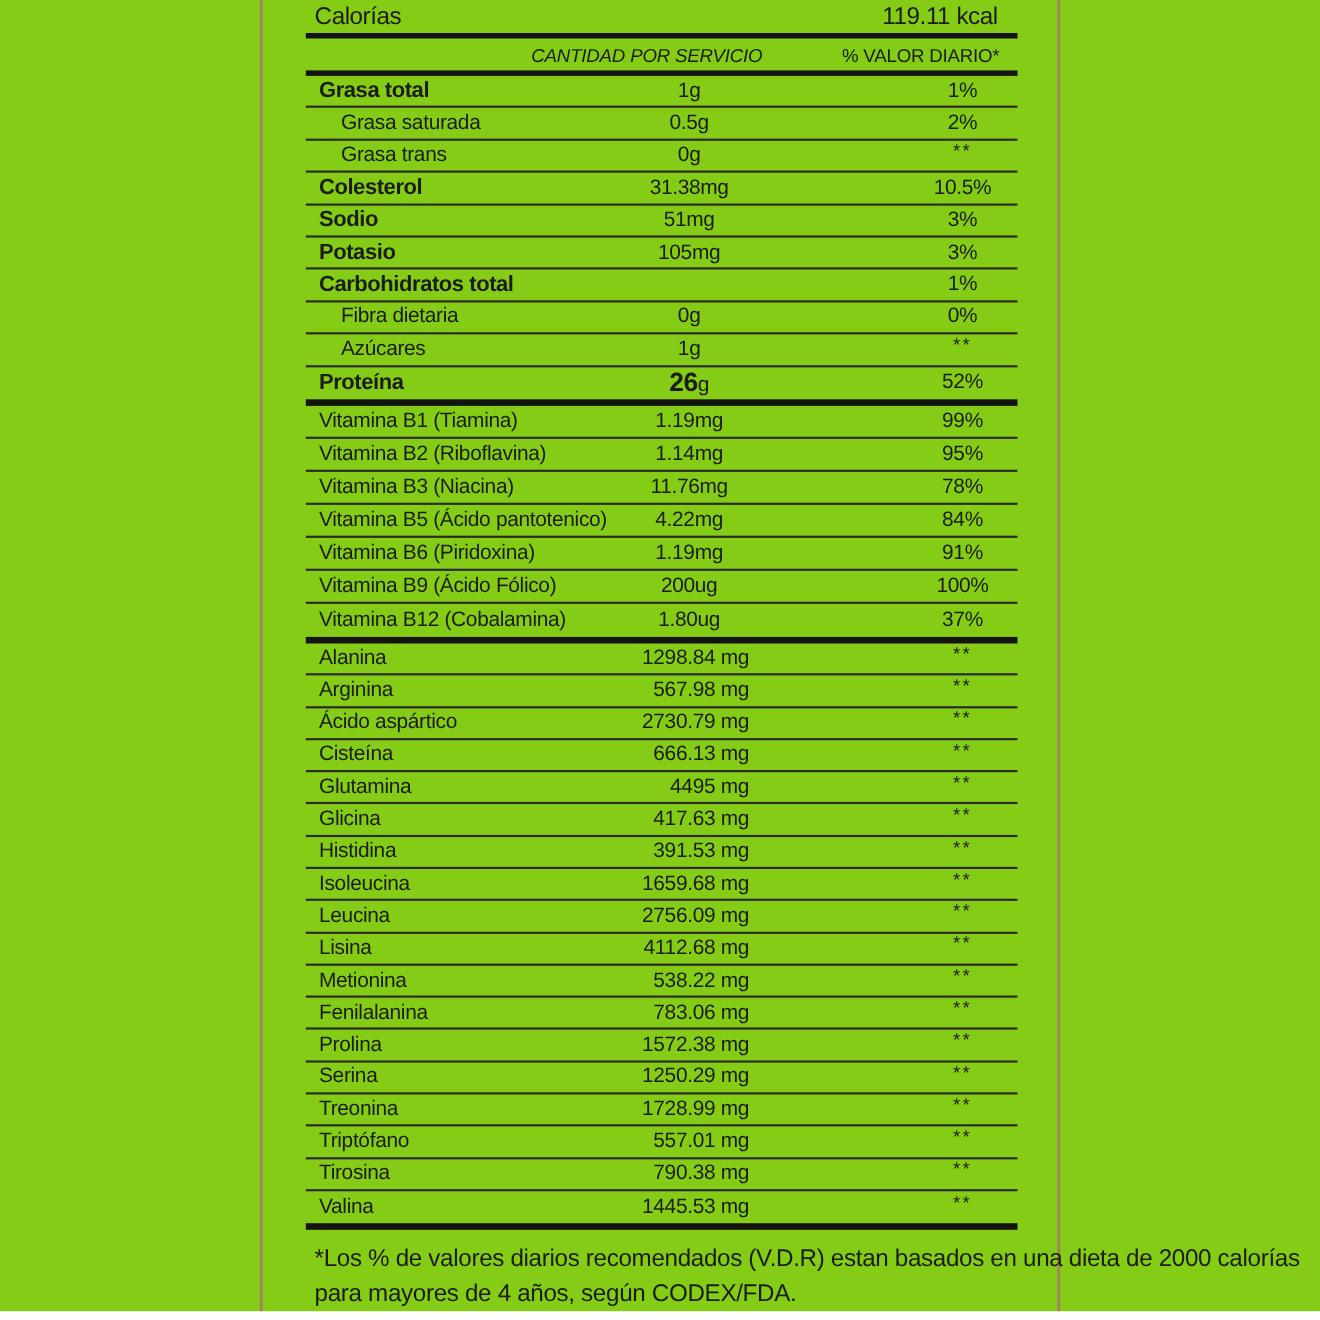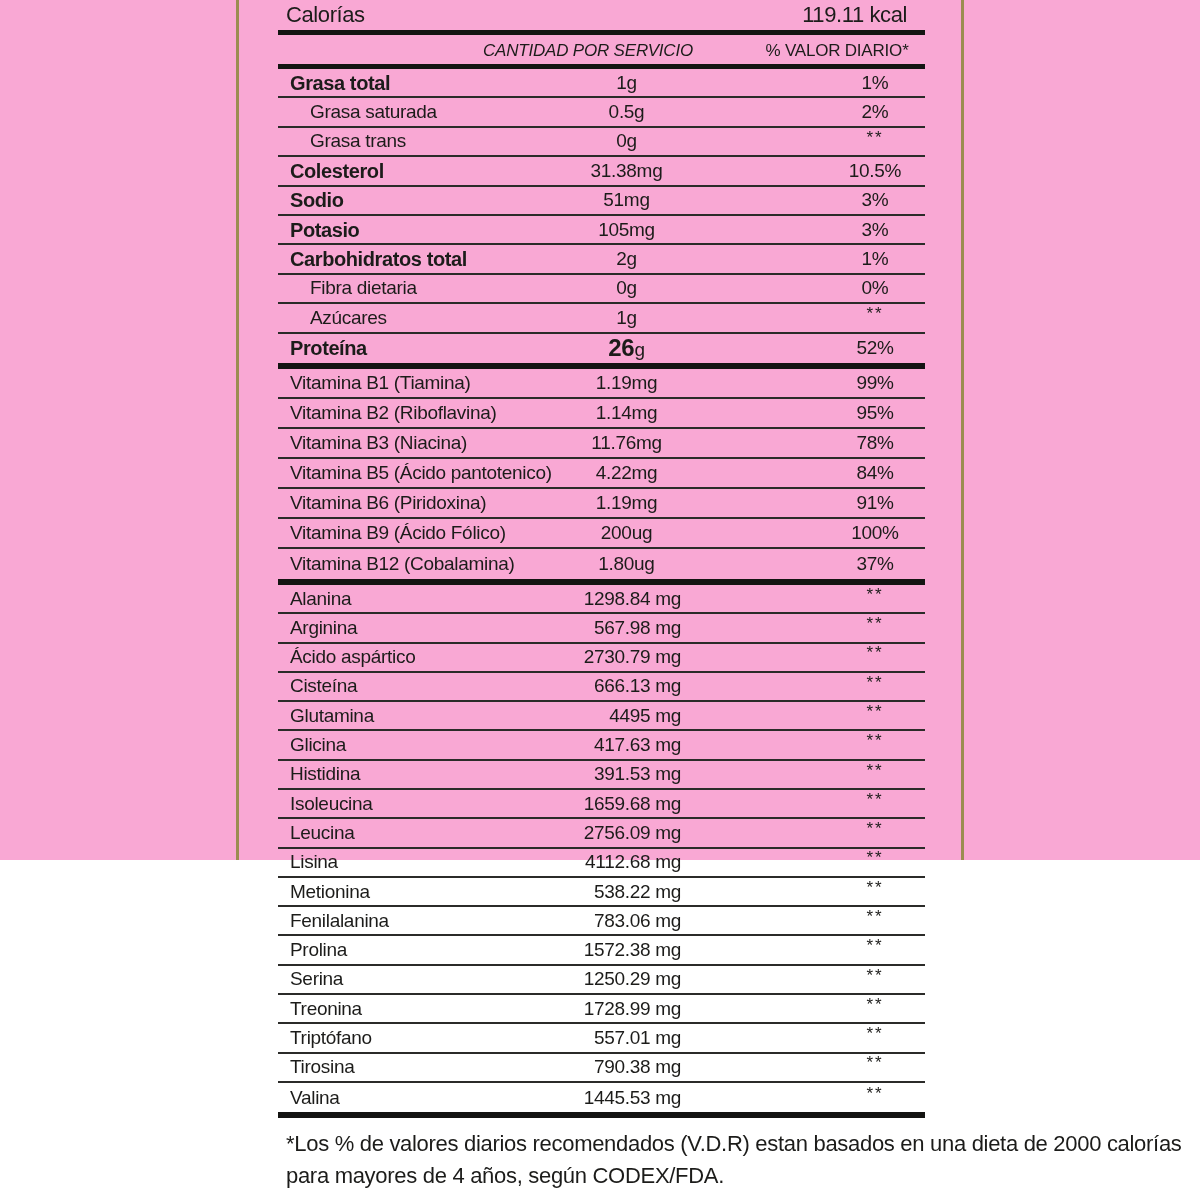--- a/index.html
+++ b/index.html
@@ -1,18 +1,18 @@
 <!DOCTYPE html>
 <html><head>
 <meta charset="utf-8">
 <title>Nutrition Label</title>
 <style>
   html,body{margin:0;padding:0;width:1200px;height:1200px;background:#ffffff;overflow:hidden;}
   body{font-family:"Liberation Sans","DejaVu Sans",sans-serif;color:#1c1c1a;}
-  .stage{position:relative;width:1200px;height:860px;background:#f9a8d4;}
+  .stage{position:relative;width:1200px;height:1192px;background:#84cc16;}
   .gold-line{position:absolute;top:0;bottom:0;width:3px;background:#9b8c51;}
   .gold-left{left:236px;}
   .gold-right{left:961px;}
   .content{position:absolute;left:278px;top:0;width:647px;}
   .cal-row{display:flex;justify-content:space-between;align-items:center;height:30px;
            font-size:22px;letter-spacing:-0.4px;padding:0 18px 0 8px;}
   .bar{height:5px;background:#141412;}
   .bar.thick{height:6px;}
   .hdr{position:relative;height:29px;font-size:17px;letter-spacing:-0.2px;}
   .hdr .amount-h{position:absolute;left:145px;width:330px;text-align:center;top:6px;white-space:nowrap;font-style:italic;}
@@ -85,21 +85,20 @@
           <span class="amt">51mg</span>
           <span class="dv">3%</span>
         </div>
         <div class="row bold">
           <span class="nm">Potasio</span>
           <span class="amt">105mg</span>
           <span class="dv">3%</span>
         </div>
         <div class="row bold">
           <span class="nm">Carbohidratos total</span>
-          <span class="amt">2g</span>
           <span class="dv">1%</span>
         </div>
         <div class="row indent">
           <span class="nm">Fibra dietaria</span>
           <span class="amt">0g</span>
           <span class="dv">0%</span>
         </div>
         <div class="row indent">
           <span class="nm">Azúcares</span>
           <span class="amt">1g</span>

